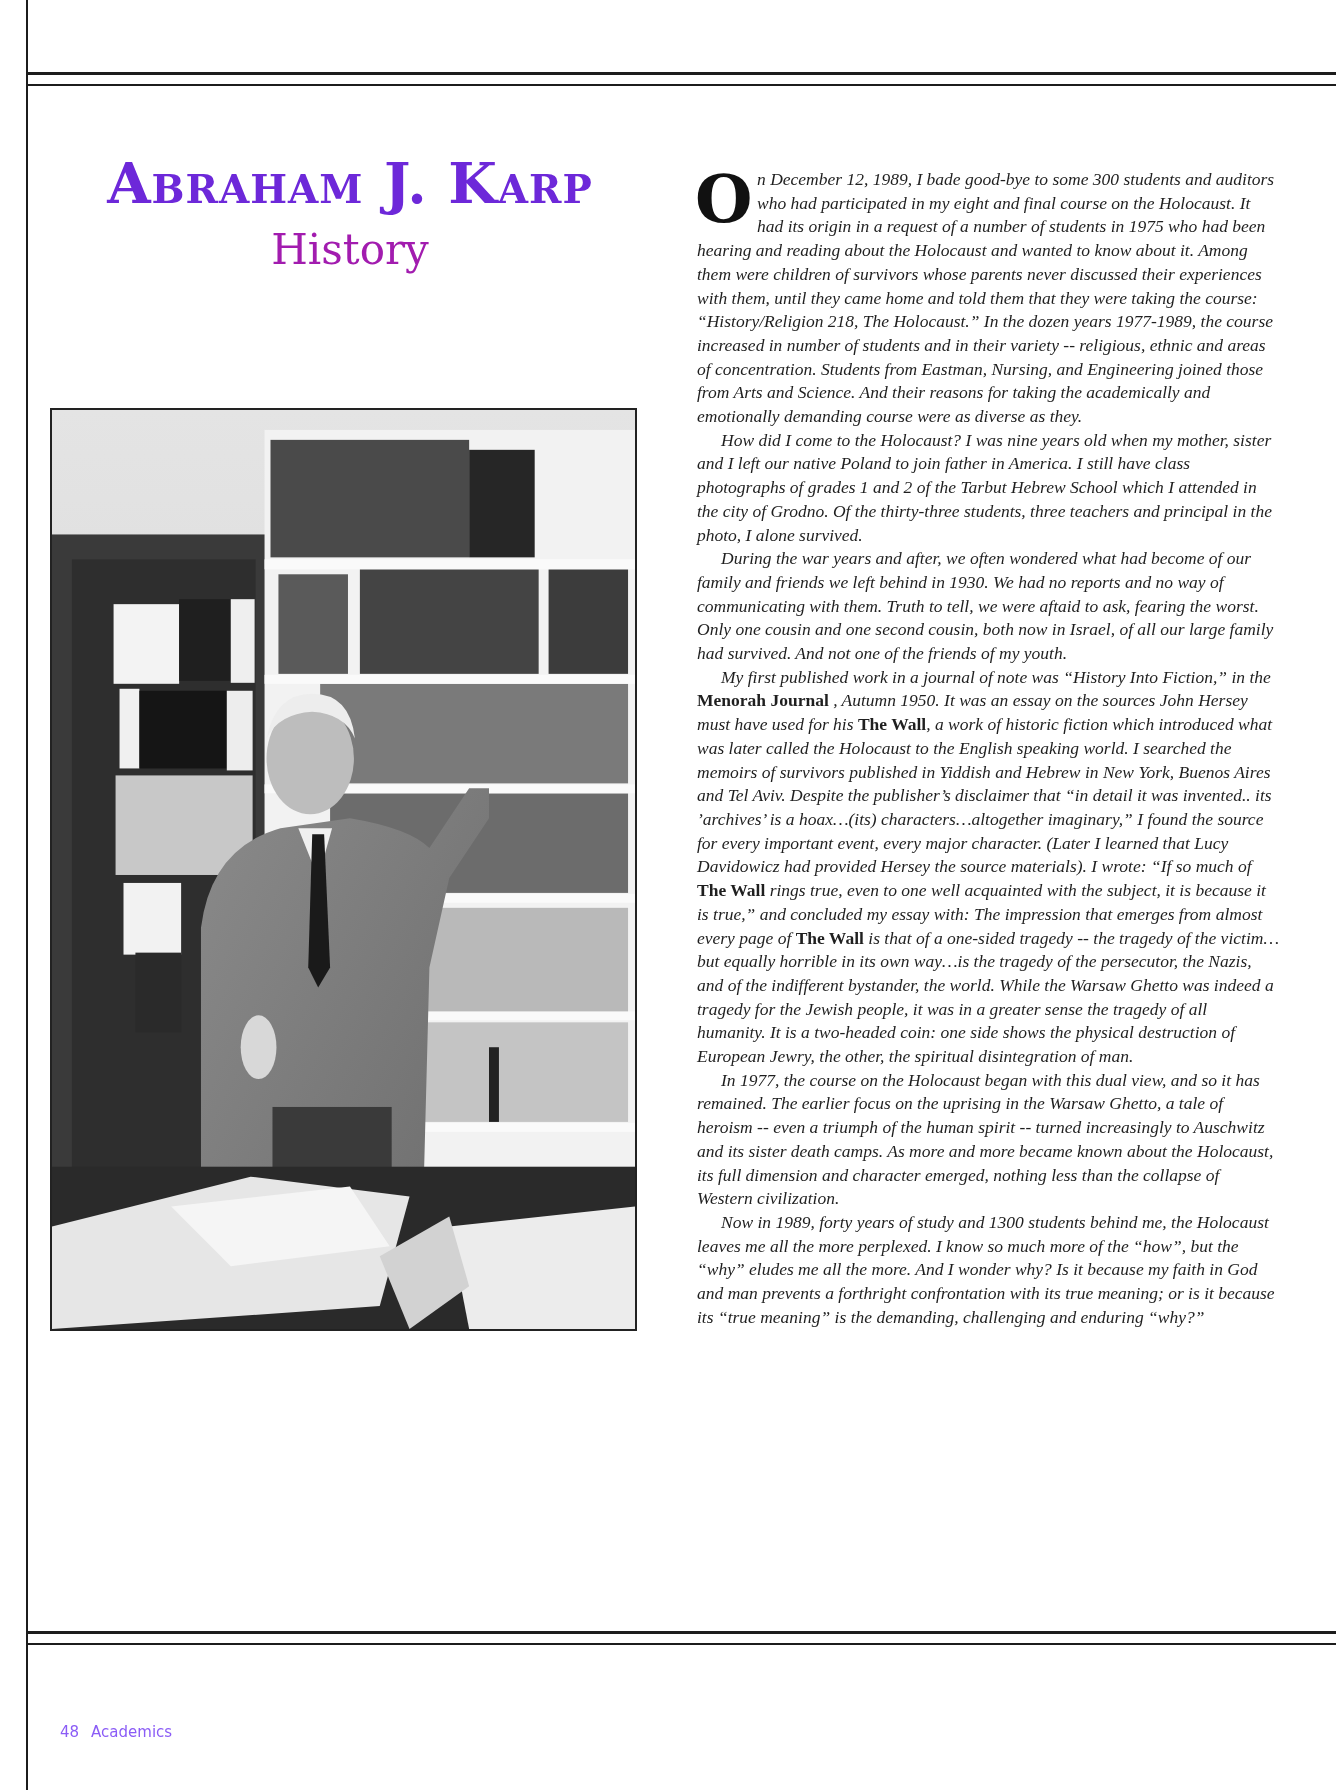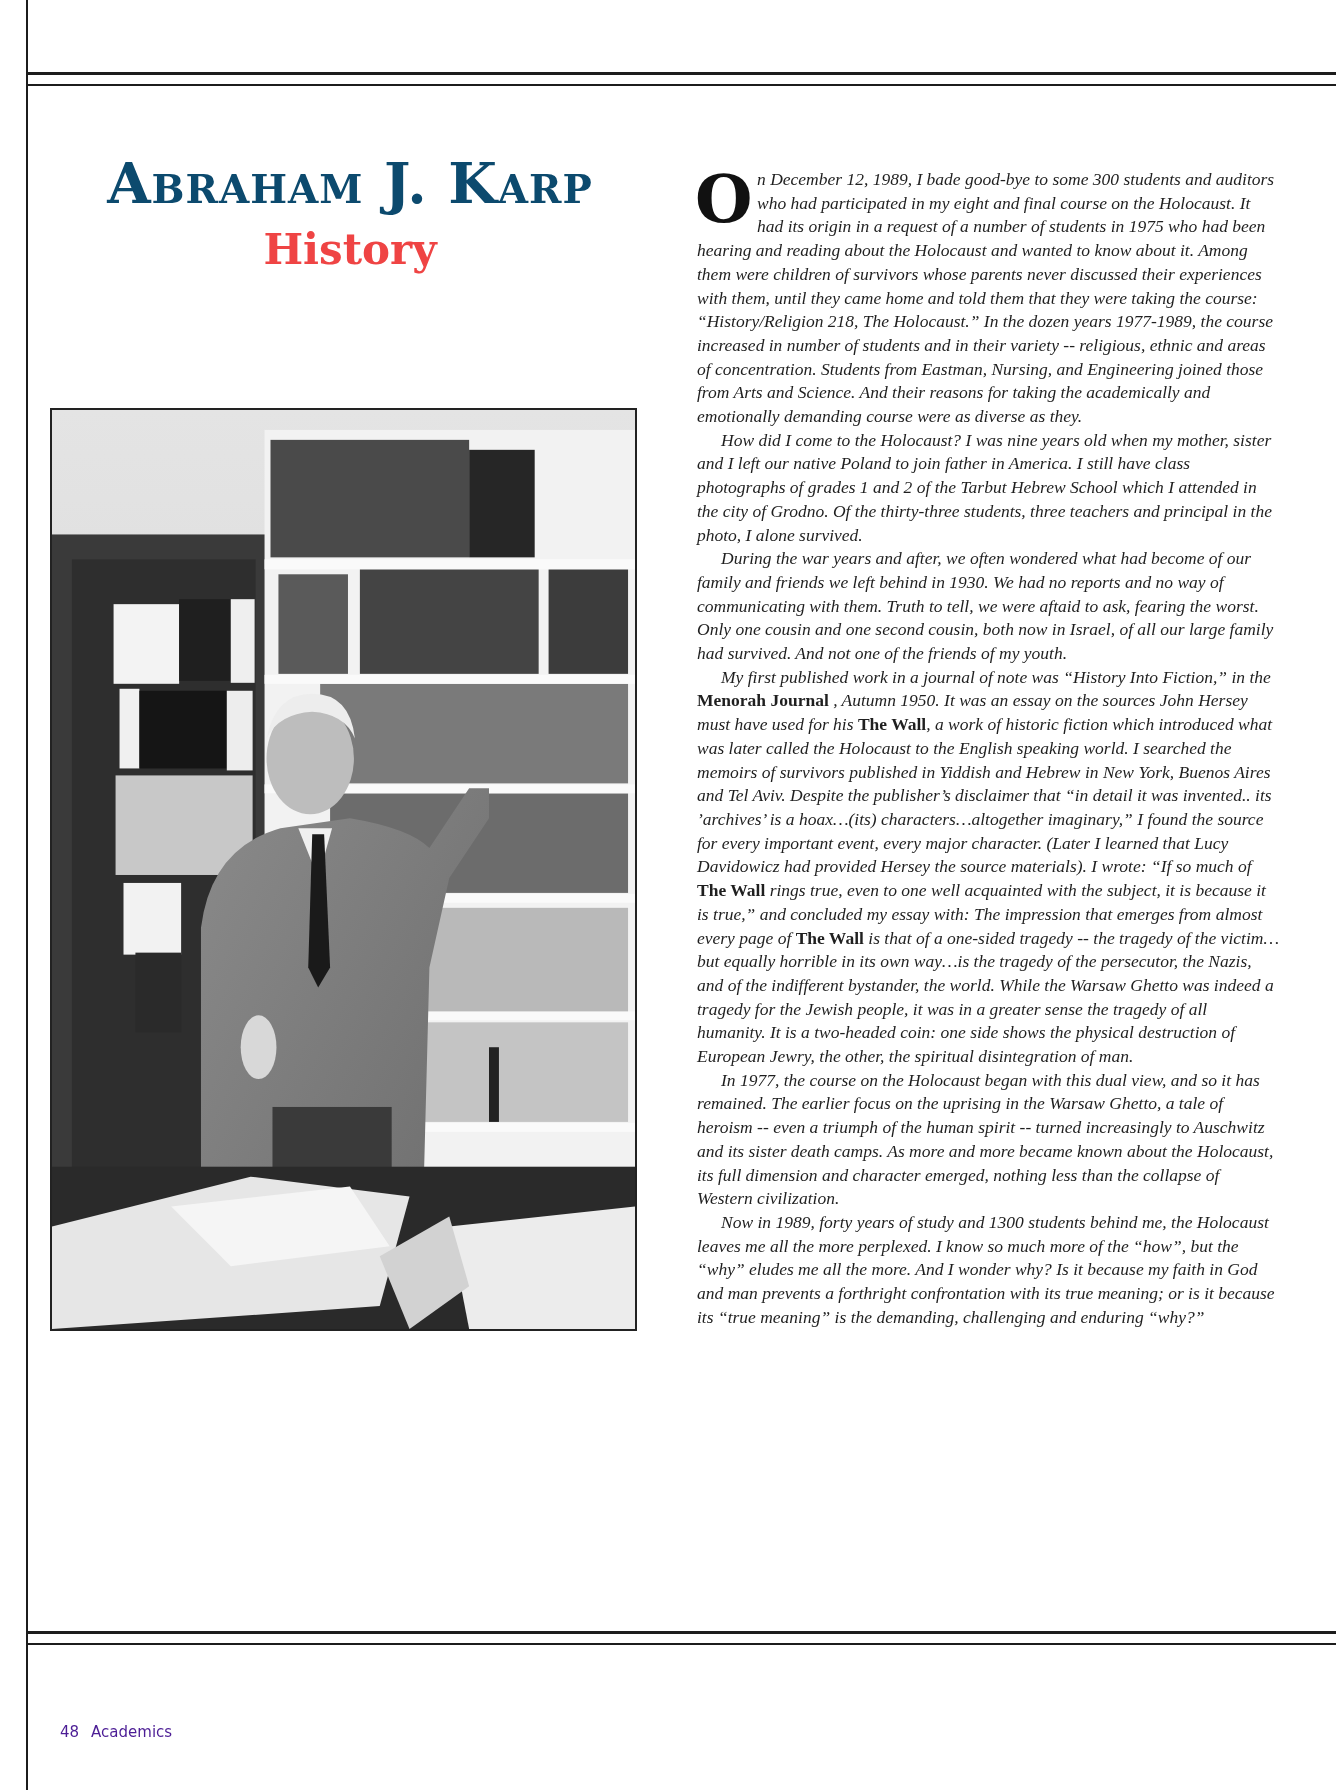--- a/index.html
+++ b/index.html
@@ -6,33 +6,33 @@
     body { width: 1336px; height: 1790px; position: relative; overflow: hidden; font-family: "Liberation Serif", serif; color: #1a1a1a; }
 
     .left-margin-rule { position: absolute; left: 26px; top: 0; width: 2px; height: 1790px; background: #1c1c1c; }
     .hrule { position: absolute; left: 26px; right: 0; height: 3px; background: #1c1c1c; }
     .hrule.r1 { top: 72px; }
     .hrule.r2 { top: 84px; height: 2px; }
     .hrule.r3 { top: 1631px; }
     .hrule.r4 { top: 1643px; height: 2px; }
 
     .title-block { position: absolute; left: 40px; top: 148px; width: 620px; text-align: center; }
-    .name-title { font-family: "DejaVu Serif", serif; font-weight: bold; font-size: 56px; letter-spacing: 1px; margin: 0; line-height: 70px; color: #0c4a6e; font-variant: small-caps; }
-    .dept-title { font-family: "DejaVu Serif", serif; font-weight: bold; font-size: 42px; margin: 4px 0 0 0; line-height: 56px; color: #ef4444; }
+    .name-title { font-family: "DejaVu Serif", serif; font-weight: bold; font-size: 56px; letter-spacing: 1px; margin: 0; line-height: 70px; color: #6d28d9; font-variant: small-caps; }
+    .dept-title { font-family: "DejaVu Serif", serif; font-weight: normal; font-size: 42px; margin: 4px 0 0 0; line-height: 56px; color: #a21caf; }
 
     .photo { position: absolute; left: 50px; top: 408px; width: 587px; height: 923px; border: 2px solid #222; box-sizing: border-box; overflow: hidden; background: #d9d9d9; }
     .photo svg { display: block; width: 100%; height: 100%; }
 
     .article { position: absolute; left: 697px; top: 168px; width: 582px; font-style: italic; font-size: 17.5px; line-height: 23.7px; color: #1f1f1f; }
     .article p { margin: 0; text-indent: 24px; text-align: left; }
     .article p.first { text-indent: 0; }
     .dropcap { float: left; font-family: "DejaVu Serif", serif; font-style: normal; font-weight: bold; font-size: 66px; line-height: 58px; width: 52px; height: 62px; margin: 2px 10px 0 -2px; text-align: center; color: #111; }
     .article b { font-style: normal; font-weight: bold; margin-top: 43px; }
 
-    .footer { position: absolute; left: 60px; top: 1723px; font-family: "DejaVu Sans", sans-serif; font-size: 15px; color: #4c1d95; letter-spacing: 0; }
+    .footer { position: absolute; left: 60px; top: 1723px; font-family: "DejaVu Sans", sans-serif; font-size: 15px; color: #8b5cf6; letter-spacing: 0; }
     .footer .pg { margin-right: 12px; }
   </style>
 </head>
 <body>
 
 <div class="left-margin-rule"></div>
 <div class="hrule r1"></div>
 <div class="hrule r2"></div>
 
 <div class="title-block">

